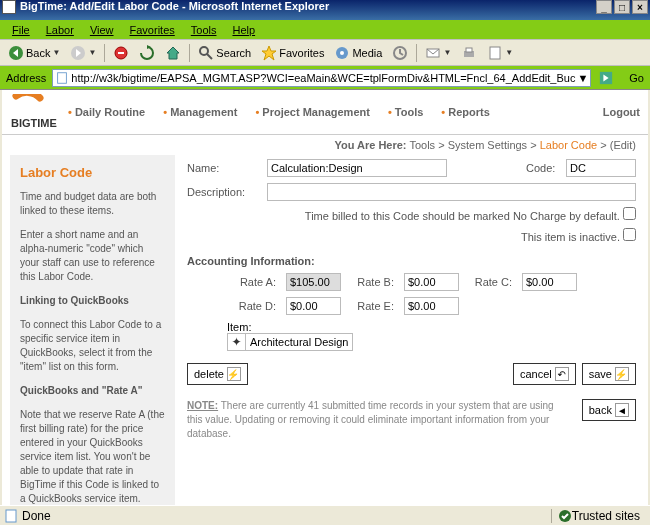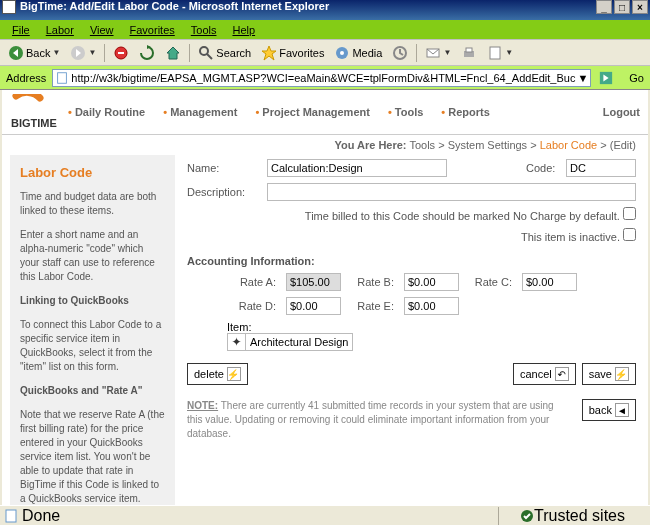--- a/index.html
+++ b/index.html
@@ -16,21 +16,21 @@
   .menubar .menu-item { padding: 2px 8px; cursor: pointer; text-decoration: underline; }
   
   
   .toolbar { background: #ece9d8; border-bottom: 1px solid #c0c0c0; height: 26px; display: flex; align-items: center; padding: 0 4px; gap: 2px; }
   .toolbar .tb-btn { display: flex; align-items: center; padding: 2px 4px; gap: 2px; cursor: pointer; }
   .toolbar .tb-sep { width: 1px; height: 18px; background: #aca899; margin: 0 2px; }
   .toolbar .tb-ico { width: 16px; height: 16px; display: inline-block; }
   .toolbar .arrow { font-size: 8px; color: #333; }
   
   
-  .addressbar { background: #bef264; border-bottom: 1px solid #888; height: 24px; display: flex; align-items: center; padding: 0 4px; gap: 4px; }
+  .addressbar { background: #84cc16; border-bottom: 1px solid #888; height: 24px; display: flex; align-items: center; padding: 0 4px; gap: 4px; }
   .addressbar .addr-label { padding: 0 2px; }
   .addressbar .go-btn { display: flex; align-items: center; gap: 16px; padding: 0 4px; cursor: pointer; }
   .addressbar .links { padding: 0 4px; border-left: 1px solid #aca899; height: 100%; display: flex; align-items: center; }
   
   
   .content { background: #fff; height: calc(525px - 20px - 20px - 26px - 24px - 20px); overflow: auto; border-left: 2px solid #ece9d8; border-right: 2px solid #ece9d8; }
   
   
   .appnav { display: flex; align-items: center; padding: 4px 8px; border-bottom: 1px solid #ccc; }
   .appnav .logo { width: 50px; height: 36px; margin-right: 8px; }
@@ -72,24 +72,24 @@
   .btn-row { display: flex; margin-top: 12px; }
   .btn-row .spacer { flex: 1; }
   .btn { border: 1px solid #333; padding: 3px 6px; display: flex; align-items: center; gap: 3px; cursor: pointer; background: #fff; font-size: 11px; }
   .btn .bico { width: 14px; height: 14px; border: 1px solid #999; display: inline-flex; align-items: center; justify-content: center; font-size: 10px; }
   
   .note { color: #888; margin-top: 14px; font-size: 10px; line-height: 1.4; display: flex; gap: 10px; align-items: flex-start; }
   .note .note-text { flex: 1; }
   .note .note-label { font-weight: bold; text-decoration: underline; }
   
   
-  .statusbar { background: #ece9d8; border-top: 1px solid #fff; height: 20px; display: flex; align-items: center; padding: 0 4px; font-size: 16px; }
+  .statusbar { background: #ece9d8; border-top: 1px solid #fff; height: 20px; display: flex; align-items: center; padding: 0 4px; font-size: 12px; }
   .statusbar .st-ico { width: 14px; height: 14px; margin-right: 4px; }
   .statusbar .spacer { flex: 1; }
-  .statusbar .trusted { display: flex; align-items: center; padding: 0 21px; border-left: 1px solid #aca899; }
+  .statusbar .trusted { display: flex; align-items: center; padding: 0 6px; border-left: 1px solid #aca899; }
 </style>
 </head>
 <body>
 
 <div class="titlebar">
   <span class="title-icon"></span>
   <span>BigTime: Add/Edit Labor Code - Microsoft Internet Explorer</span>
   <span class="spacer"></span>
   <span class="win-btn">_</span>
   <span class="win-btn">□</span>

